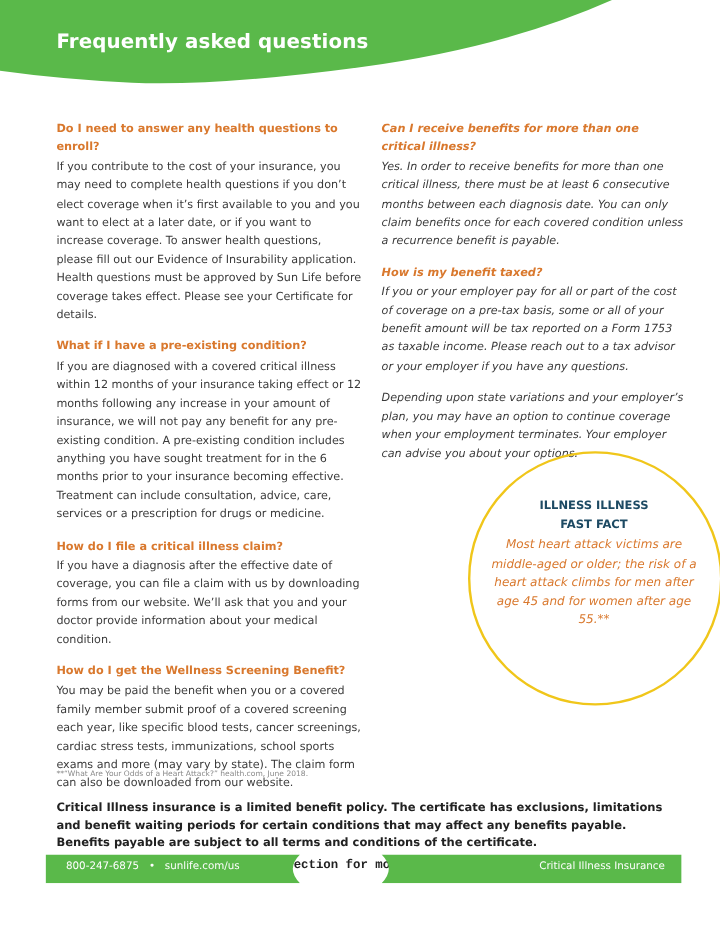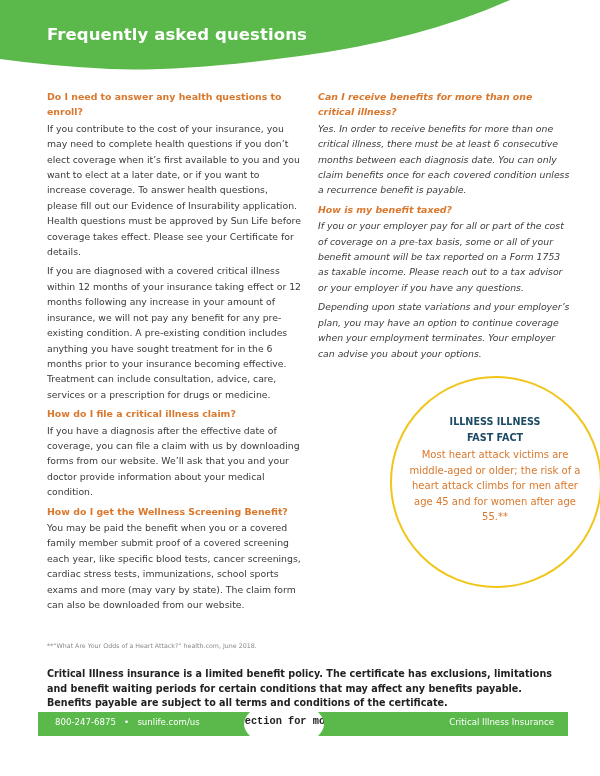--- a/index.html
+++ b/index.html
@@ -10,38 +10,38 @@
     color: #3a3a3a;
   }
   .header-bg { position: absolute; left: 0; top: 0; width: 600px; height: 80px; }
   .header-title {
     position: absolute; left: 47px; top: 25px;
     font-size: 16.5px; color: #ffffff; font-weight: bold; letter-spacing: 0.1px;
   }
   .col { position: absolute; top: 89px; }
   .col-left { left: 47px; width: 254px; }
   .col-right { left: 318px; width: 252px; font-style: italic; }
-  .faq { margin: 0 0 4px 0; }
+  .faq { margin: 11px 0 4px 0; }
   .q {
     color: #d9782d; font-weight: bold; font-size: 9.4px; line-height: 15.4px; margin: 0 0 1px 0;
   }
   .a {
     font-size: 9.3px; line-height: 15.4px; color: #3a3a3a; margin: 0 0 4px 0;
   }
   .fact-circle {
     position: absolute; left: 390px; top: 376px; width: 212px; height: 212px;
     border: 2px solid #f0c61a; border-radius: 50%; box-sizing: border-box;
   }
   .fact-title {
     position: absolute; left: 400px; top: 414px; width: 190px; text-align: center;
     color: #1d4a63; font-weight: bold; font-size: 9.6px; line-height: 16px;
   }
   .fact-text {
     position: absolute; left: 407px; top: 447px; width: 176px; text-align: center;
-    color: #d9782d; font-size: 10px; line-height: 15.6px;
+    color: #d9782d; font-style: italic; font-size: 10px; line-height: 15.6px;
   }
   .footnote {
     position: absolute; left: 47px; top: 642px; font-size: 6.3px; color: #888888;
   }
   .disclaimer {
     position: absolute; left: 47px; top: 667px; width: 520px;
     font-size: 9.6px; line-height: 14.5px; color: #222222; font-weight: 700;
   }
   .read-note {
     position: absolute; left: 47px; top: 715px; width: 530px;
@@ -66,20 +66,21 @@
   <path d="M0,0 L510,0 Q420,40 300,56 Q180,72 110,69 Q50,66 0,59 Z" fill="#5ab94a"></path>
 </svg>
 <div class="header-title">Frequently asked questions</div>
 
 <div class="col col-left">
   <div class="faq">
     <div class="q">Do I need to answer any health questions to enroll?</div>
     <div class="a">If you contribute to the cost of your insurance, you may need to complete health questions if you don’t elect coverage when it’s first available to you and you want to elect at a later date, or if you want to increase coverage. To answer health questions, please fill out our Evidence of Insurability application. Health questions must be approved by Sun Life before coverage takes effect. Please see your Certificate for details.</div>
   </div>
   <div class="faq">
+    <div class="q">What if I have a pre-existing condition?</div>
     <div class="a">If you are diagnosed with a covered critical illness within 12 months of your insurance taking effect or 12 months following any increase in your amount of insurance, we will not pay any benefit for any pre-existing condition. A pre-existing condition includes anything you have sought treatment for in the 6 months prior to your insurance becoming effective. Treatment can include consultation, advice, care, services or a prescription for drugs or medicine.</div>
   </div>
   <div class="faq">
     <div class="q">How do I file a critical illness claim?</div>
     <div class="a">If you have a diagnosis after the effective date of coverage, you can file a claim with us by downloading forms from our website. We’ll ask that you and your doctor provide information about your medical condition.</div>
   </div>
   <div class="faq">
     <div class="q">How do I get the Wellness Screening Benefit?</div>
     <div class="a">You may be paid the benefit when you or a covered family member submit proof of a covered screening each year, like specific blood tests, cancer screenings, cardiac stress tests, immunizations, school sports exams and more (may vary by state). The claim form can also be downloaded from our website.</div>
   </div>

